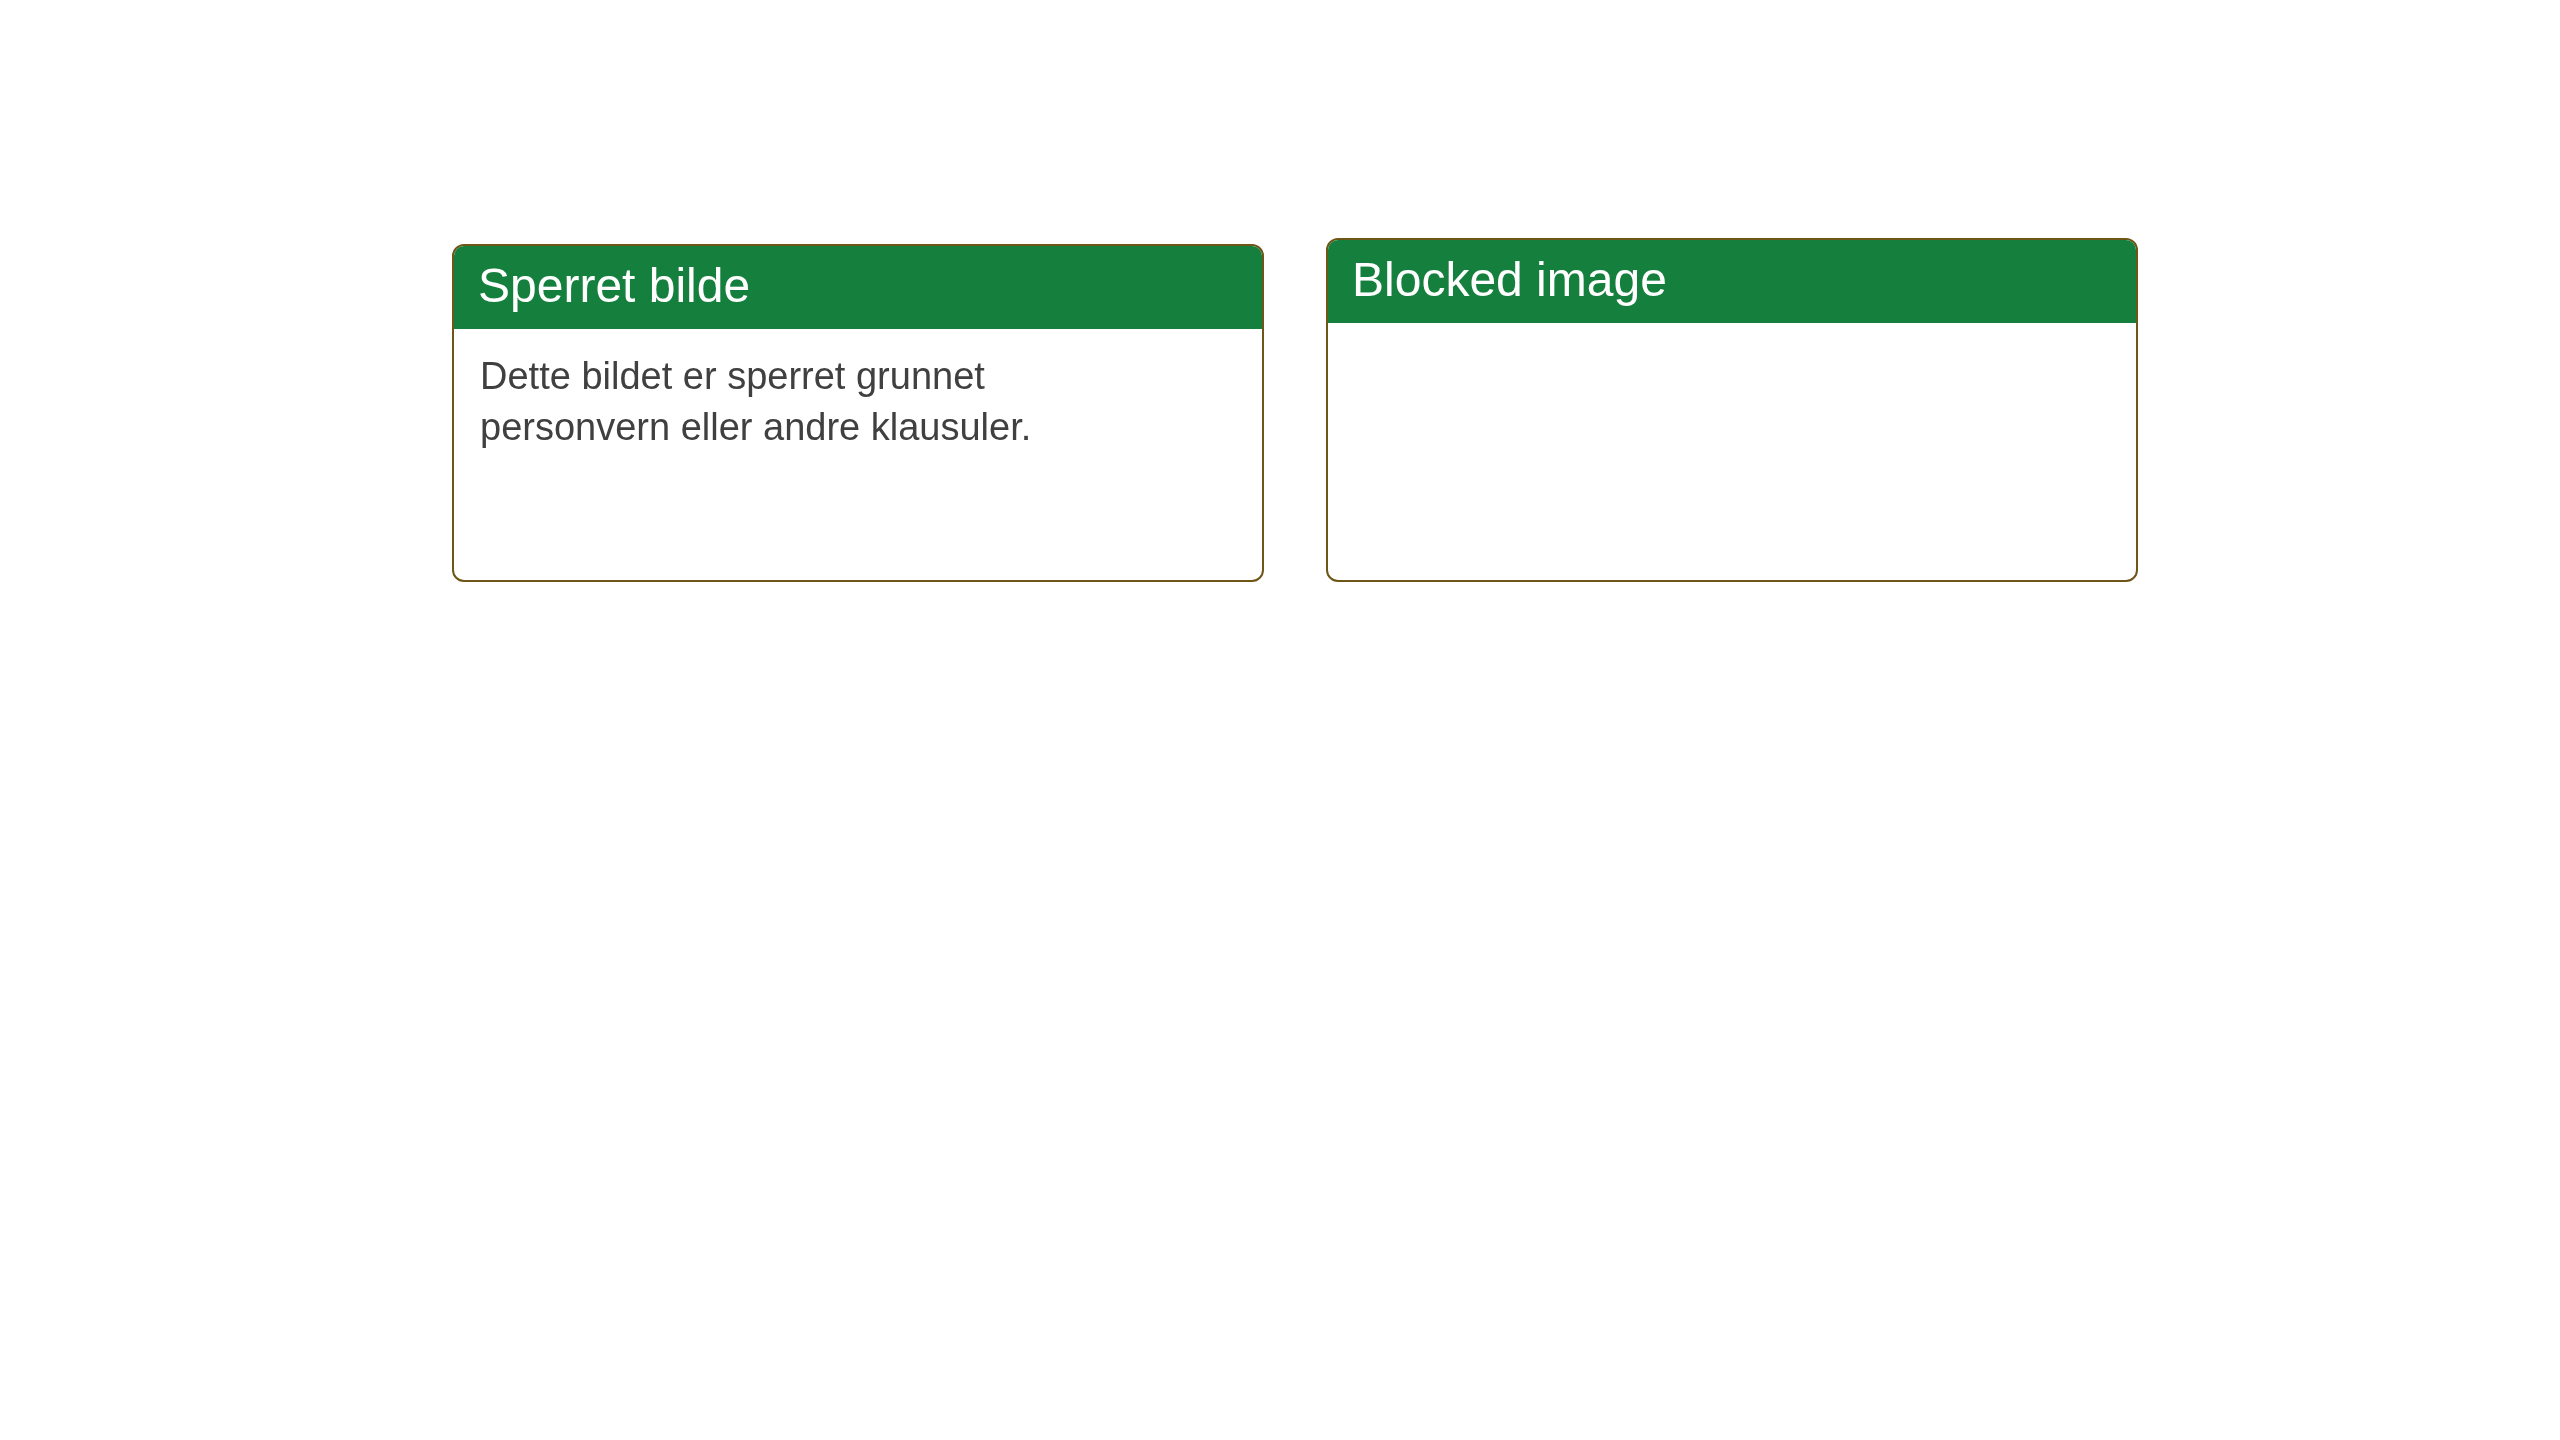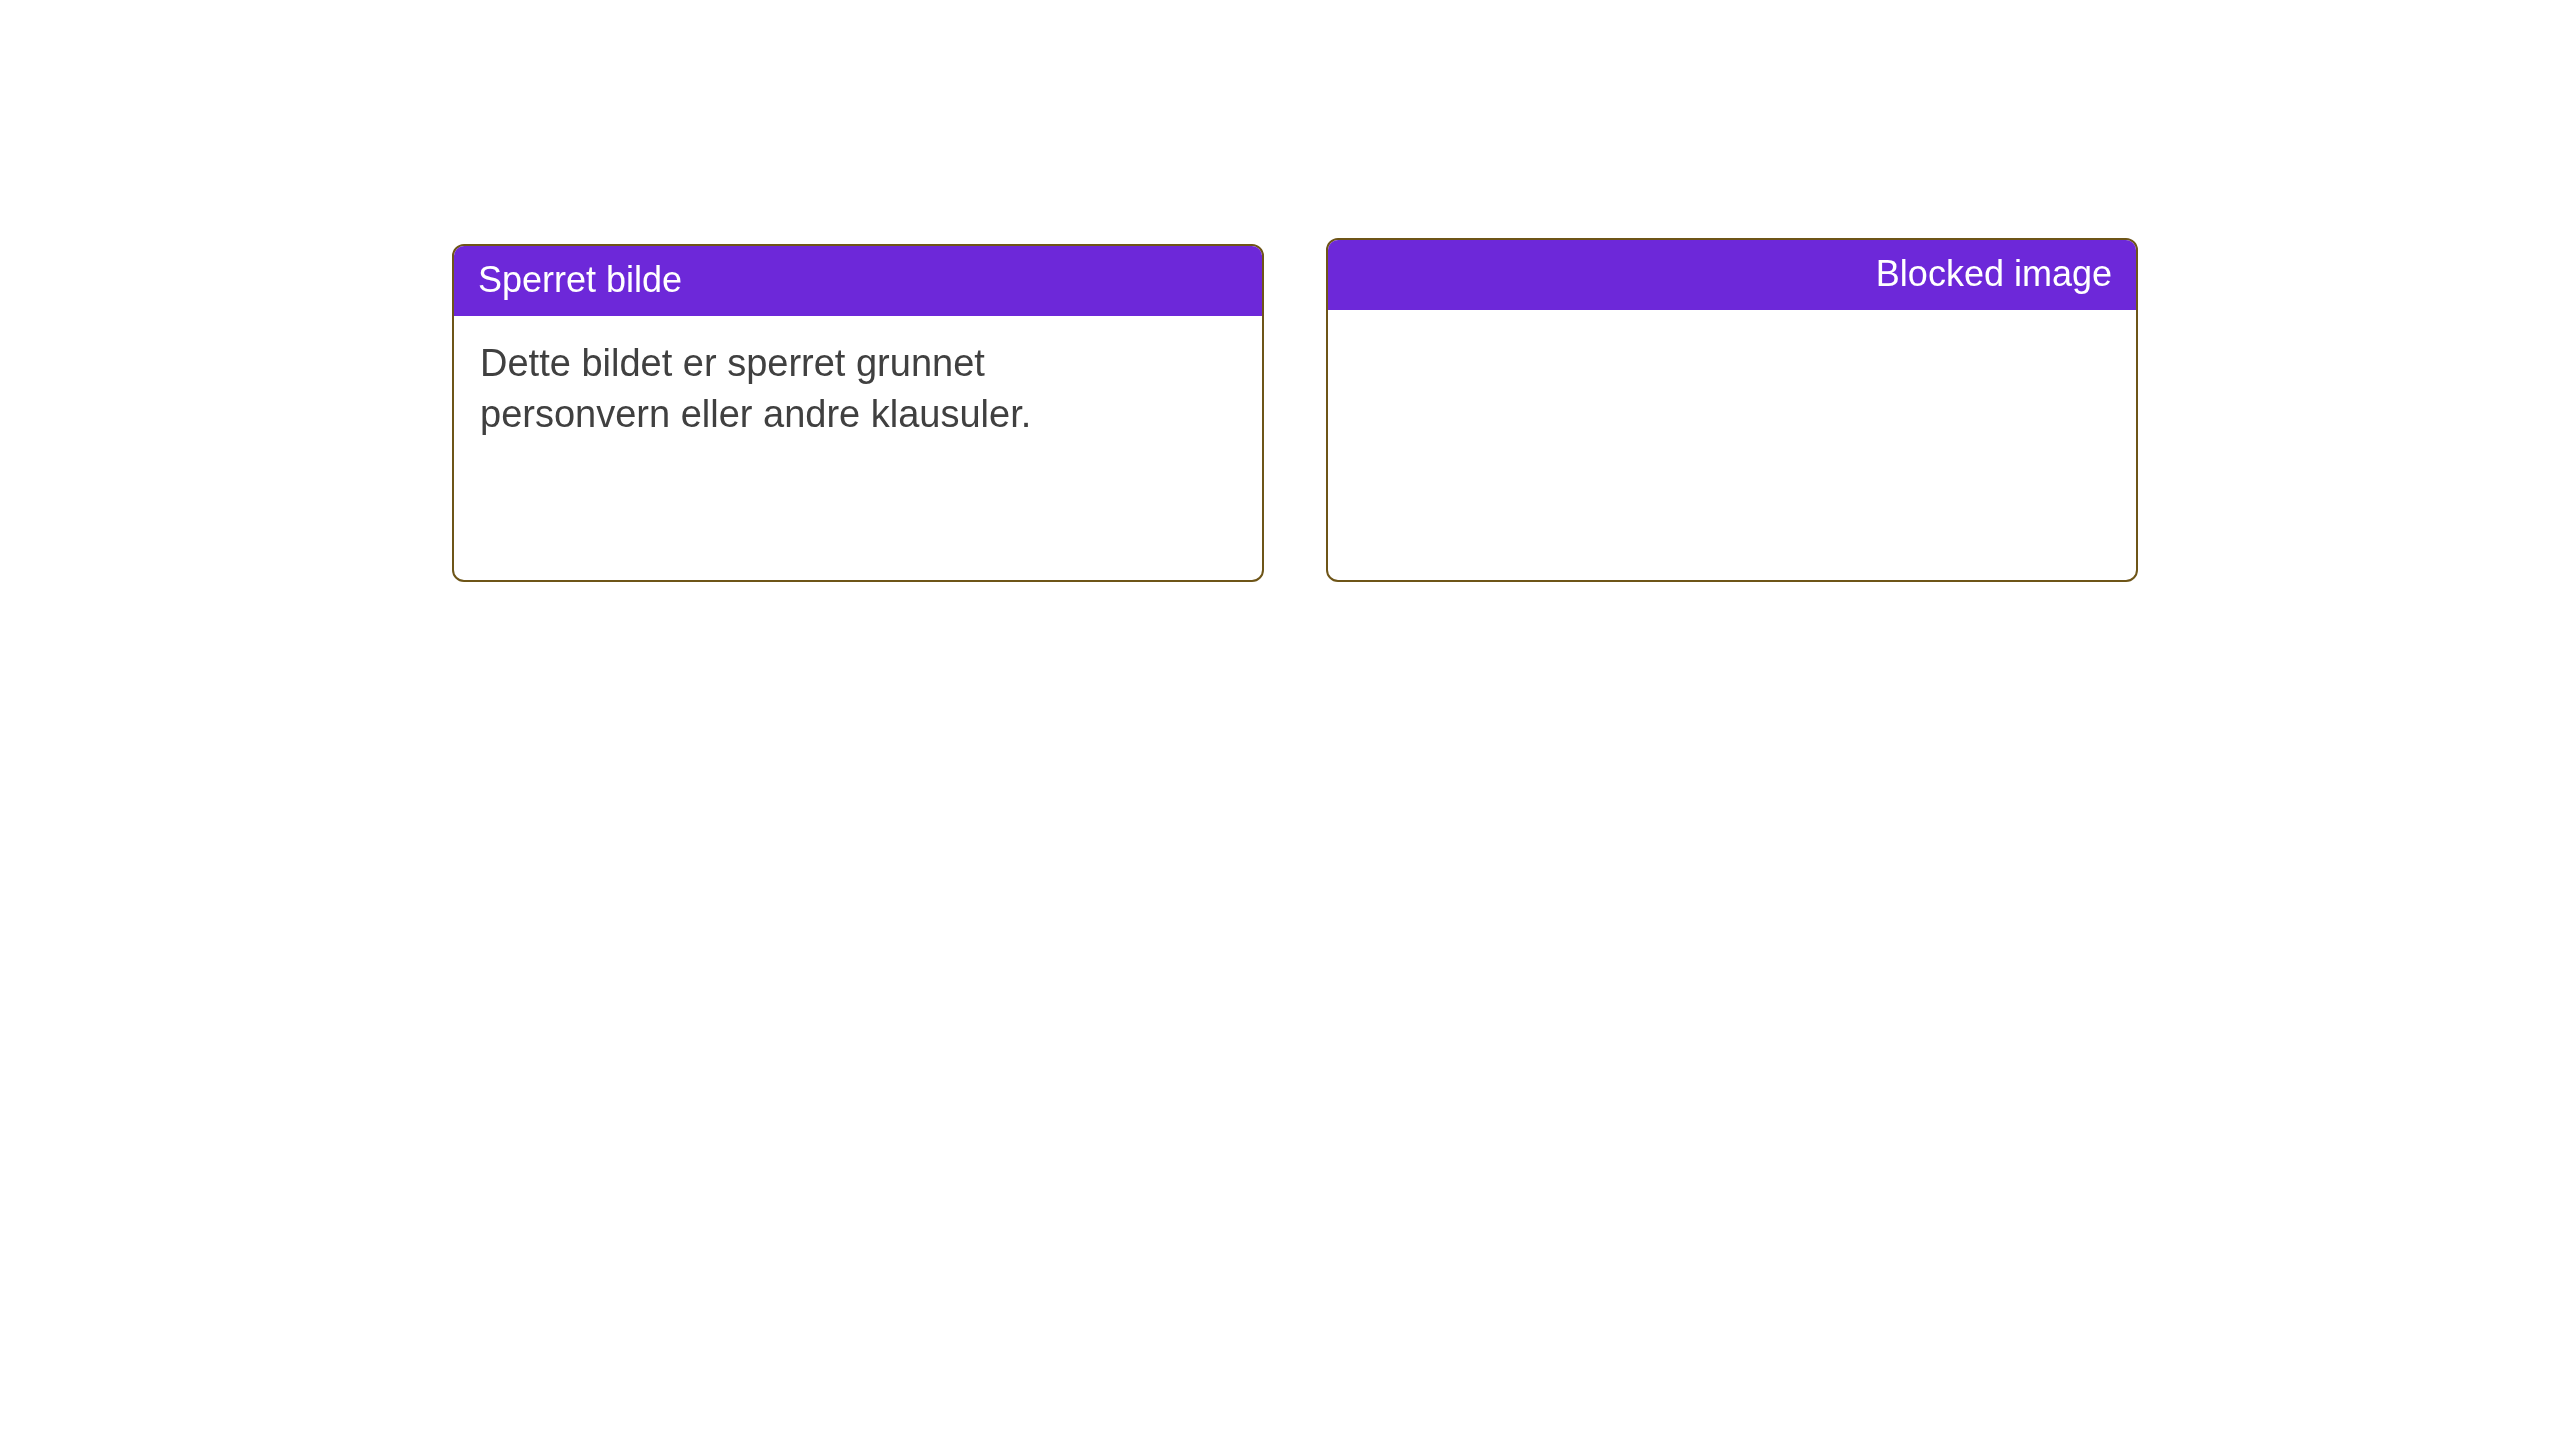--- a/index.html
+++ b/index.html
@@ -25,23 +25,23 @@
   .notice-card {
     position: absolute;
     background: #ffffff;
     border: 2px solid #6e5518;
     border-radius: 12px;
     box-sizing: border-box;
     overflow: hidden;
   }
 
   .notice-card .card-header {
-    background: #6d28d9;
+    background: #15803d;
     color: #ffffff;
-    font-size: 36px;
+    font-size: 48px;
     line-height: 1.1;
     padding: 14px 24px 16px 24px;
     box-sizing: border-box;
     white-space: nowrap;
   }
 
   .notice-card .card-body {
     padding: 22px 26px 26px 26px;
     box-sizing: border-box;
     color: #404040;
@@ -57,21 +57,20 @@
     width: 812px;
     height: 338px;
   }
 
   
   #card-en {
     left: 1326px;
     top: 238px;
     width: 812px;
     height: 344px;
-    text-align: right;
   }
 </style>
 </head>
 <body>
 
 <div class="stage">
 
   <div class="notice-card" id="card-no">
     <div class="card-header">Sperret bilde</div>
     <div class="card-body">Dette bildet er sperret grunnet

